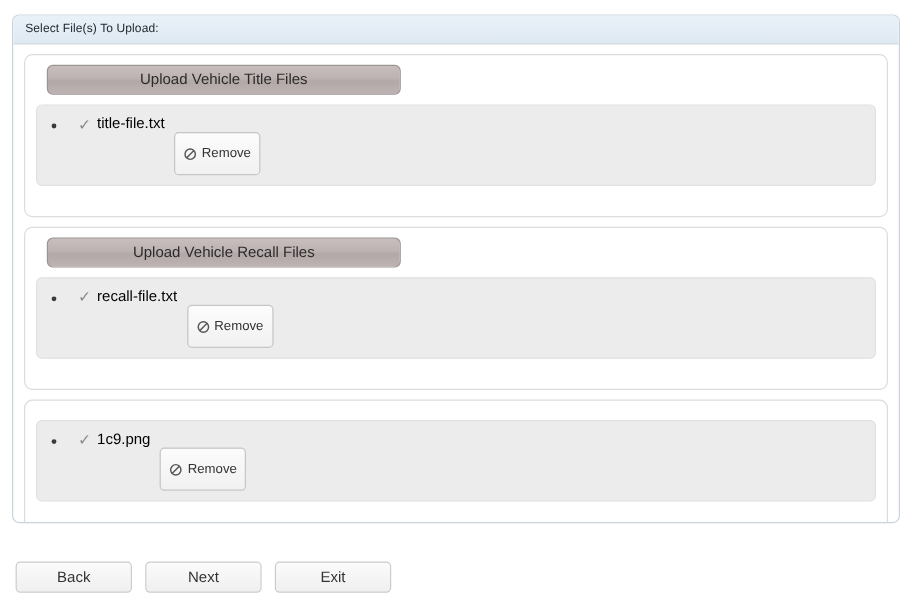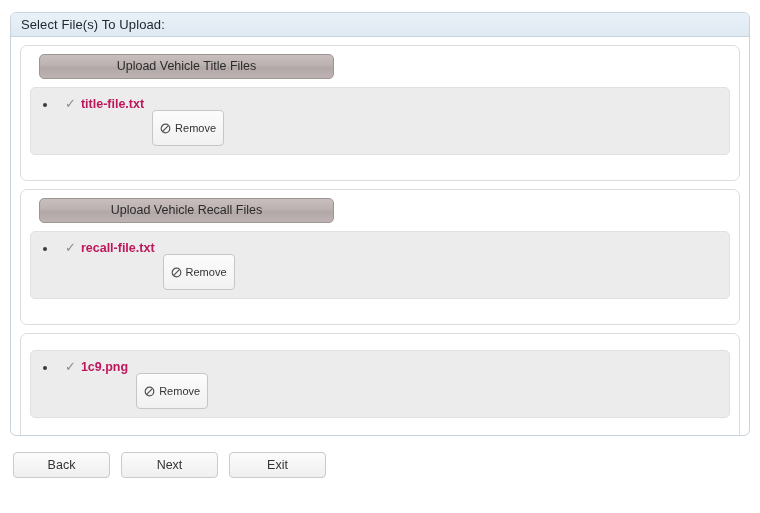--- a/index.html
+++ b/index.html
@@ -33,21 +33,21 @@
   .panel-header {
     height: 24px;
     box-sizing: border-box;
     background: linear-gradient(to bottom, #e9f1f8 0%, #dfe9f2 100%);
     border-bottom: 1px solid #c9d3dc;
     display: flex;
     align-items: center;
     padding-left: 10px;
   }
   .panel-header-title {
-    font-size: 13px;
+    font-size: 10px;
     color: #20282f;
     letter-spacing: 0.1px;
   }
 
   
   .panel-body {
     padding: 8px 9px 9px 9px;
   }
 
   
@@ -110,24 +110,23 @@
     line-height: 20px;
     margin-right: 5px;
     flex: 0 0 auto;
   }
   .file-name-wrap {
     flex: 0 0 auto;
     margin-right: 8px;
   }
   .file-name {
     font-size: 12.5px;
-    color: #be185d;
+    color: #000000;
     line-height: 18px;
     white-space: nowrap;
-    font-weight: bold;
   }
   .file-progress {
     height: 4px;
     background: #d2691e;
     border-radius: 1px;
     margin-top: 2px;
   }
   .remove-button {
     flex: 0 0 auto;
     display: inline-flex;
@@ -144,21 +143,21 @@
     font-size: 11px;
     cursor: pointer;
     margin-top: 16px;
   }
   .ban-icon { display: block; }
 
   
   .footer-buttons {
     position: absolute;
     left: 13px;
-    top: 452px;
+    top: 468px;
     display: flex;
     gap: 11px;
   }
   .nav-button {
     width: 97px;
     height: 26px;
     box-sizing: border-box;
     border: 1px solid #cbcbcb;
     border-radius: 4px;
     background: linear-gradient(to bottom, #fbfbfb 0%, #efefef 100%);

